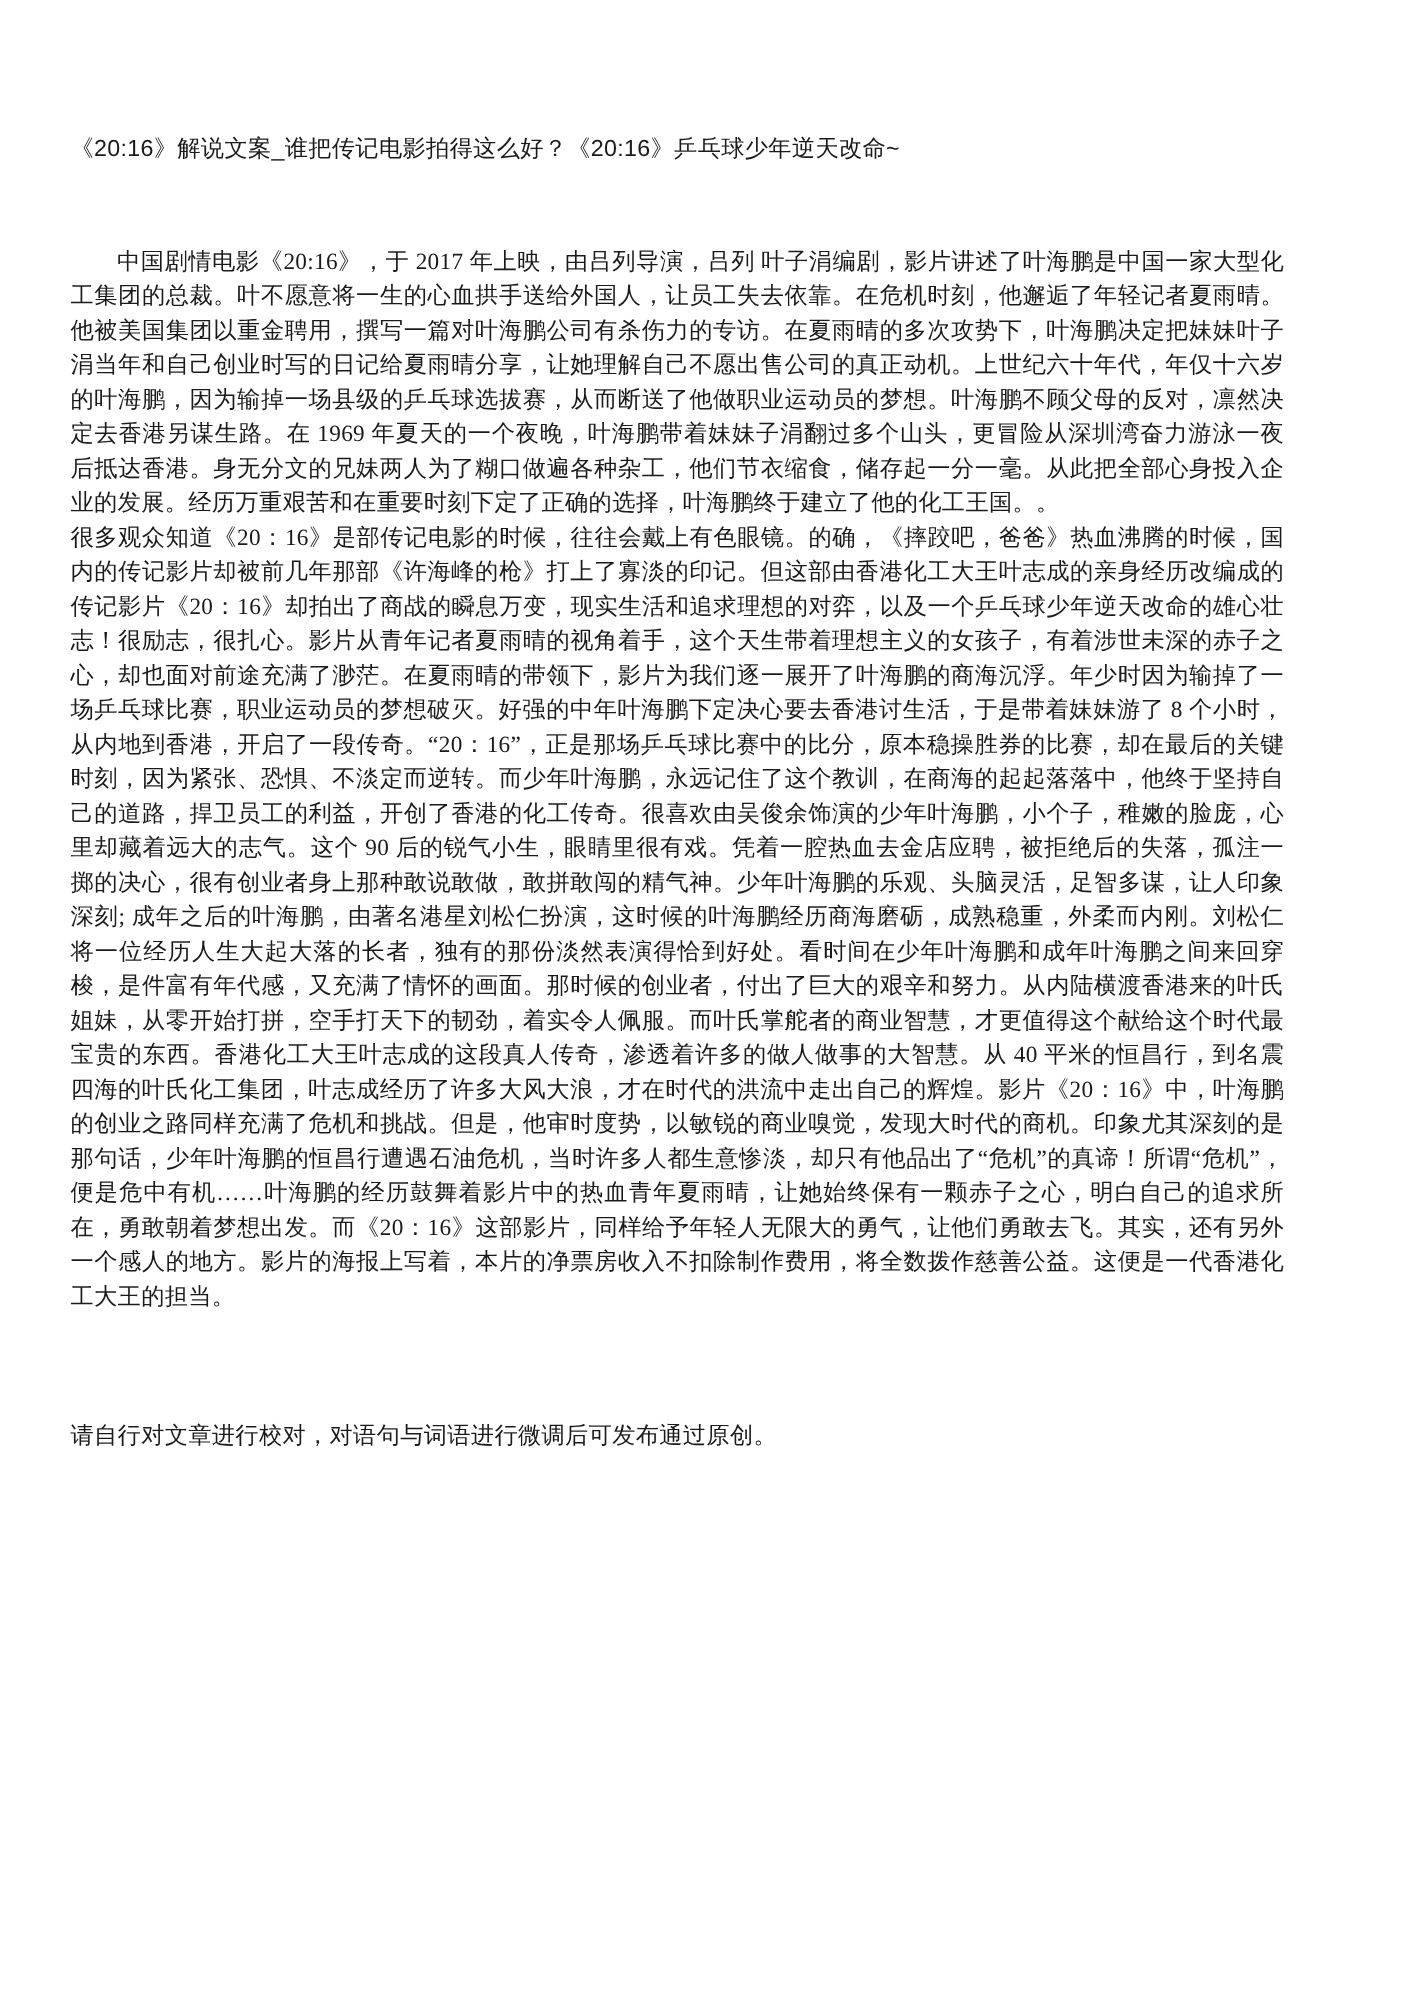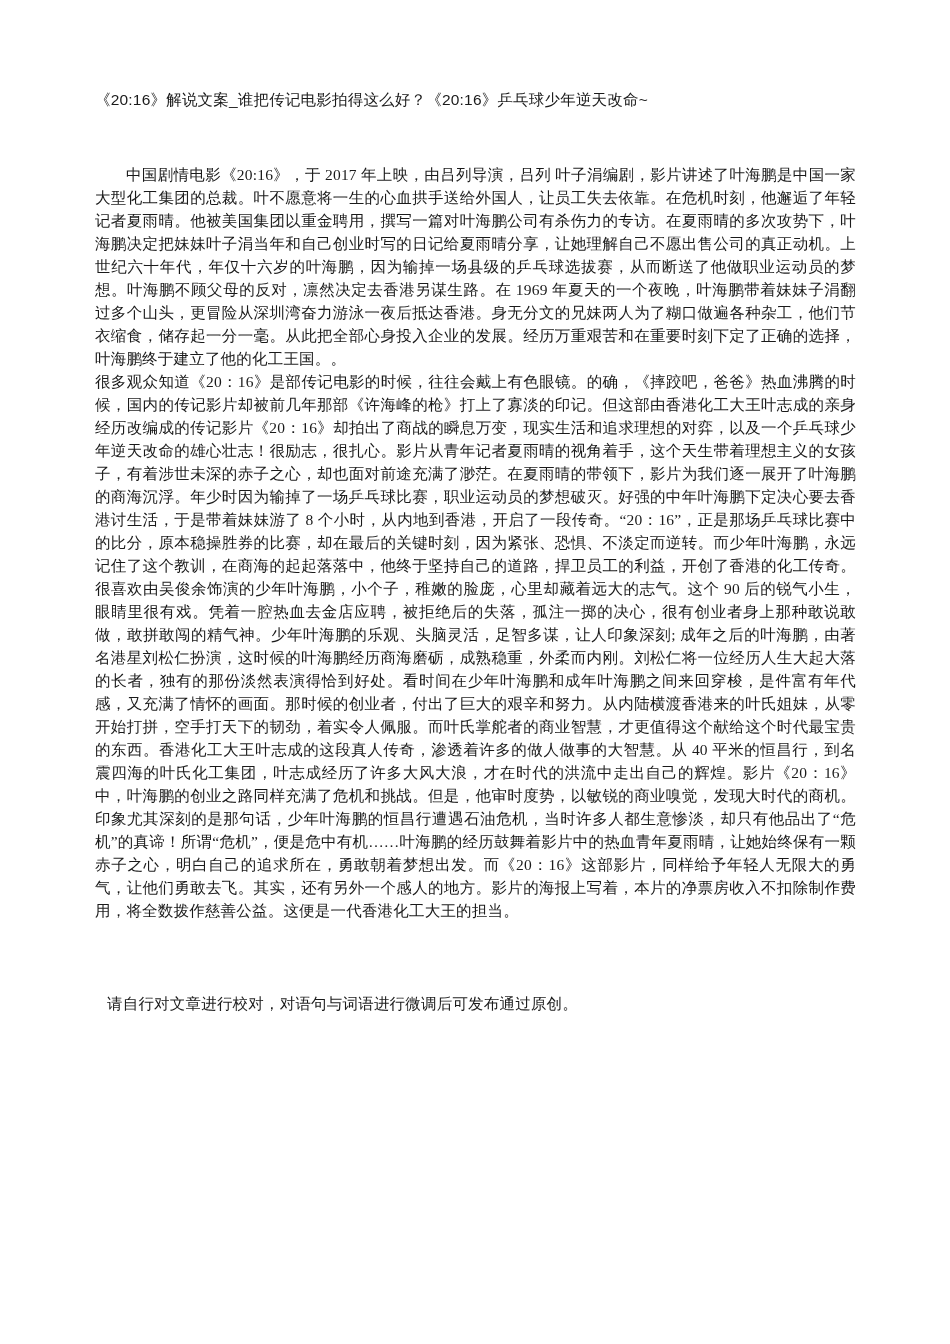--- a/index.html
+++ b/index.html
@@ -10,21 +10,21 @@
   body {
     width: 950px;
     min-height: 1344px;
     font-family: "Liberation Sans", "DejaVu Sans", sans-serif;
     color: #1a1a1a;
     position: relative;
   }
   .doc {
     box-sizing: border-box;
     width: 950px;
-    padding: 88px 94px 40px 95px;
+    padding: 88px 94px 40px 47px;
     font-size: 15.5px;
     line-height: 23px;
     text-align: justify;
     letter-spacing: 0.2px;
   }
   .doc-title {
     margin: 0 0 52px 0;
     font-size: 15.5px;
     font-weight: normal;
     text-align: left;
@@ -39,21 +39,21 @@
   }
   .meta-line {
     margin: 0;
     padding-left: 2.2em;
     white-space: pre-wrap;
     font-family: "Liberation Mono", "DejaVu Sans Mono", monospace;
     font-size: 14.5px;
     text-align: left;
   }
   .footer-note {
-    margin: 70px 0 0 12px;
+    margin: 70px 0 0 0;
     text-align: left;
   }
 </style>
 </head>
 <body>
 
 <div class="doc">
 
   <h1 class="doc-title">《20:16》解说文案_谁把传记电影拍得这么好？《20:16》乒乓球少年逆天改命~</h1>
 

